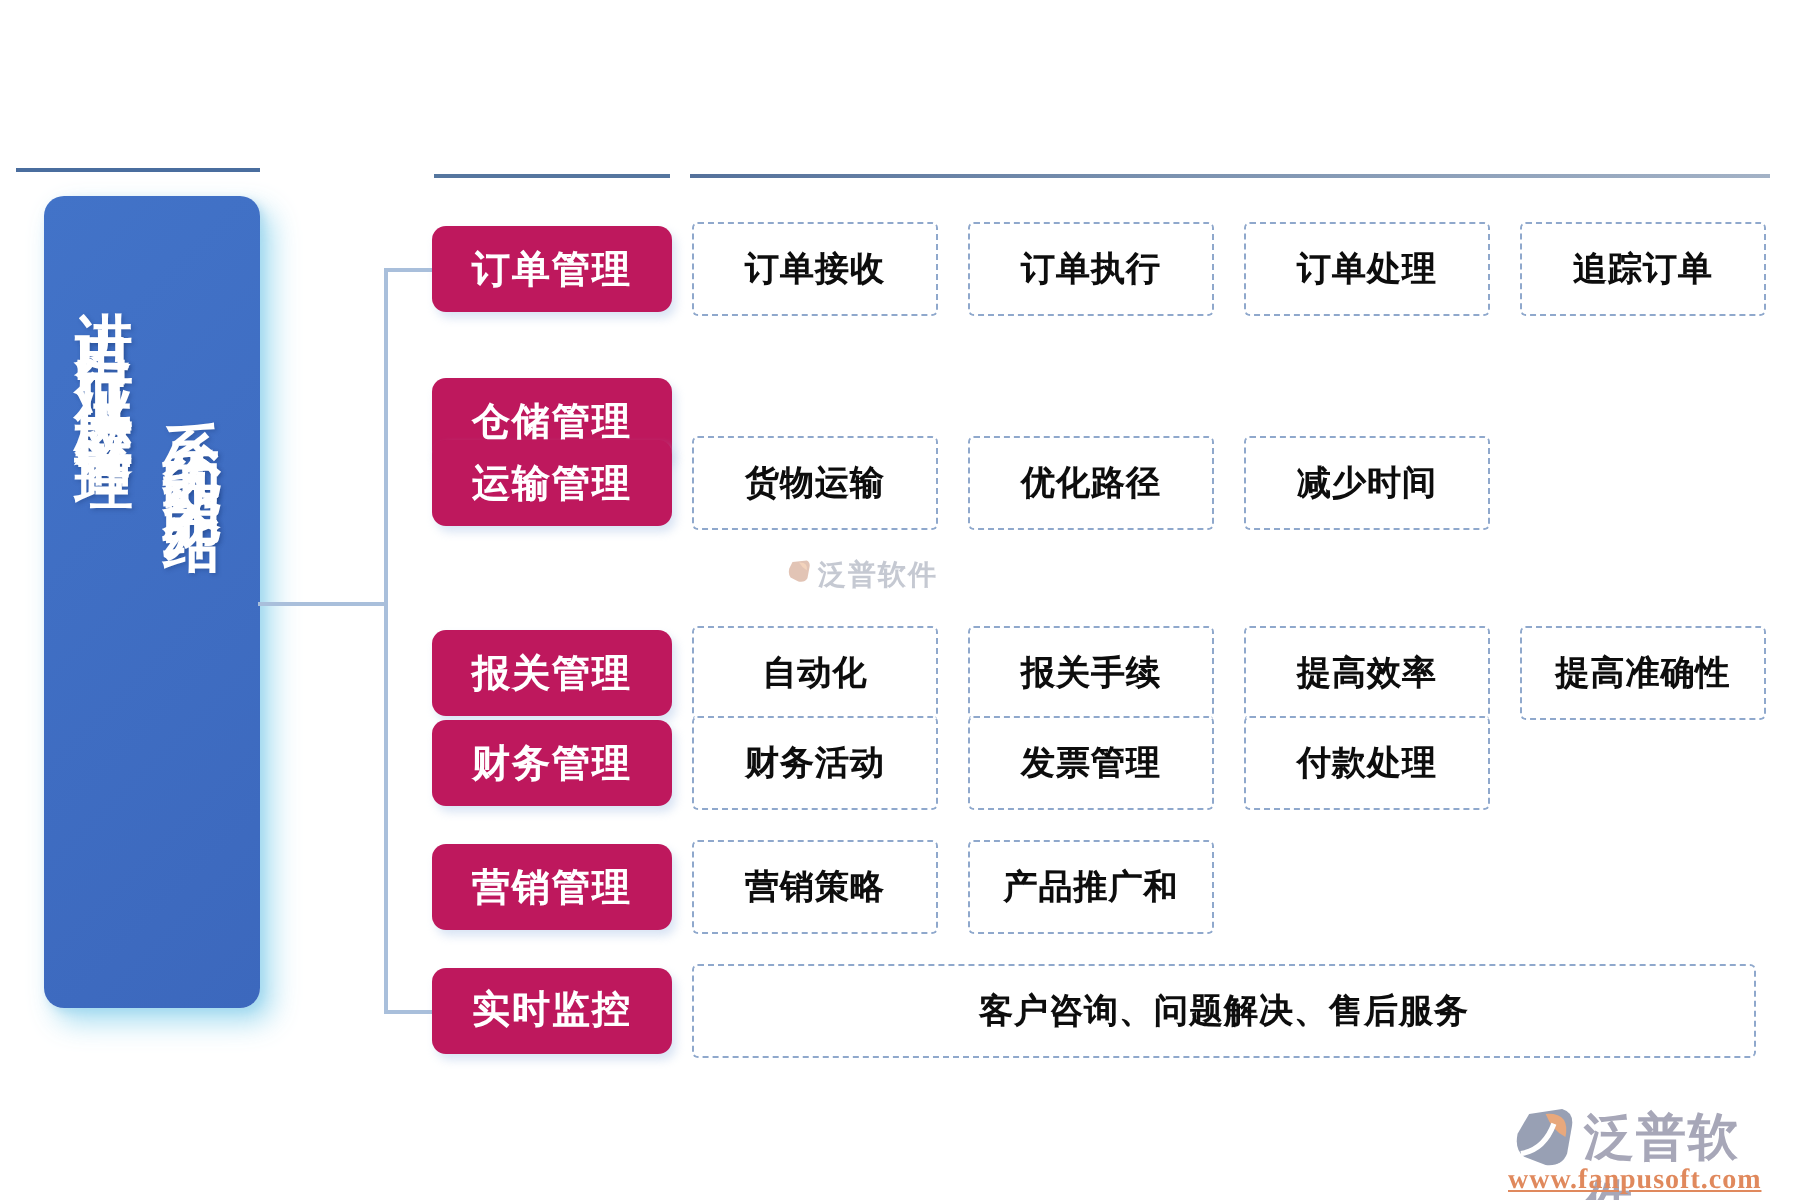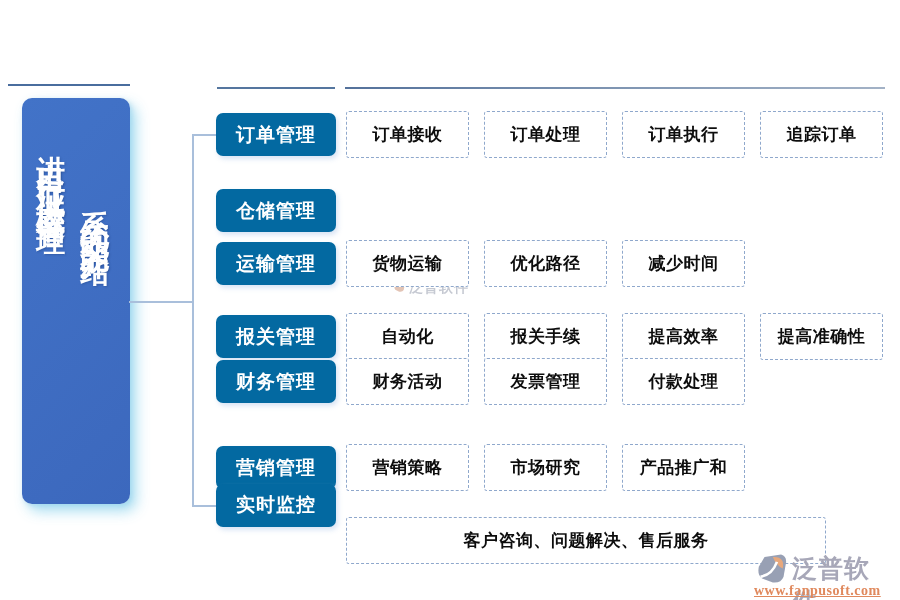--- a/index.html
+++ b/index.html
@@ -30,29 +30,29 @@
   .cline { position:absolute; background:#a9bfdb; }
   .trunk      { left:129px; top:301px; width:63px;  height:1.5px; }
   .vline      { left:192px; top:134px; width:1.5px; height:372px; }
   .stub-top   { left:192px; top:134px; width:25px;  height:1.5px; }
   .stub-bot   { left:192px; top:505px; width:25px;  height:1.5px; }
 
   
   .rows { position:absolute; left:216px; top:0; width:684px; height:600px; }
   .row  { position:absolute; left:0; width:684px; height:47px; }
   .cat-btn { position:absolute; left:0; top:2px; width:120px; height:43px;
-             background:#0369a1; border-radius:7px; color:#ffffff; font-weight:bold;
+             background:#be185d; border-radius:7px; color:#ffffff; font-weight:bold;
              font-size:19px; display:flex; align-items:center; justify-content:center;
              letter-spacing:1px; box-shadow:2px 3px 5px rgba(170,195,230,0.45); }
   .items { position:absolute; left:130px; top:0; height:47px; display:flex; gap:15px;justify-content:flex-end; }
   .item-box { width:123px; height:47px; background:#ffffff;
               border:1.5px dashed #8fa8cc; border-radius:3px;
               display:flex; align-items:center; justify-content:center;
               font-size:17px; font-weight:bold; color:#0d0d0d; letter-spacing:0.5px; }
-  .item-box.wide { width:480px;margin-top:35px; }
+  .item-box.wide { width:532px; }
 
   
   .watermark { position:absolute; left:393px; top:279px; display:flex; align-items:center;
                gap:3px; opacity:0.5; z-index:0; pointer-events:none; }
   .watermark .wm-text { font-size:14px; font-weight:bold; color:#8d94a6; letter-spacing:1px; }
 
   
   .footer { position:absolute; left:752px; top:549px; width:140px; height:48px; }
   .logo-icon { position:absolute; left:3px; top:3px; width:34px; height:33px; }
   .brand-text { position:absolute; left:40px; top:3px; font-size:25px; font-weight:bold;
@@ -87,29 +87,29 @@
       </svg>
     </span>
     <span class="wm-text">泛普软件</span>
   </div>
 
   <div class="rows">
       <div class="row" style="top: 111px;">
         <div class="cat-btn">订单管理</div>
         <div class="items">
           <div class="item-box">订单接收</div>
+          <div class="item-box">订单执行</div>
           <div class="item-box">订单处理</div>
-          <div class="item-box">订单执行</div>
           <div class="item-box">追踪订单</div>
         </div>
       </div>
       <div class="row" style="top: 187px;">
         <div class="cat-btn">仓储管理</div>
       </div>
-      <div class="row" style="top: 240px;">
+      <div class="row" style="top: 218px;">
         <div class="cat-btn">运输管理</div>
         <div class="items">
           <div class="item-box">货物运输</div>
           <div class="item-box">优化路径</div>
           <div class="item-box">减少时间</div>
         </div>
       </div>
       <div class="row" style="top: 313px;">
         <div class="cat-btn">报关管理</div>
         <div class="items">
@@ -120,25 +120,24 @@
         </div>
       </div>
       <div class="row" style="top: 358.2px;">
         <div class="cat-btn">财务管理</div>
         <div class="items">
           <div class="item-box">财务活动</div>
           <div class="item-box">发票管理</div>
           <div class="item-box">付款处理</div>
         </div>
       </div>
-      <div class="row" style="top: 444px;">
+      <div class="row" style="top: 420px;">
         <div class="cat-btn">营销管理</div>
         <div class="items">
           <div class="item-box">营销策略</div>
-          <div class="item-box">市场研究</div>
           <div class="item-box">产品推广和</div>
         </div>
       </div>
       <div class="row" style="top: 481.8px;">
         <div class="cat-btn">实时监控</div>
         <div class="items">
           <div class="item-box wide">客户咨询、问题解决、售后服务</div>
         </div>
       </div>
     </div>

